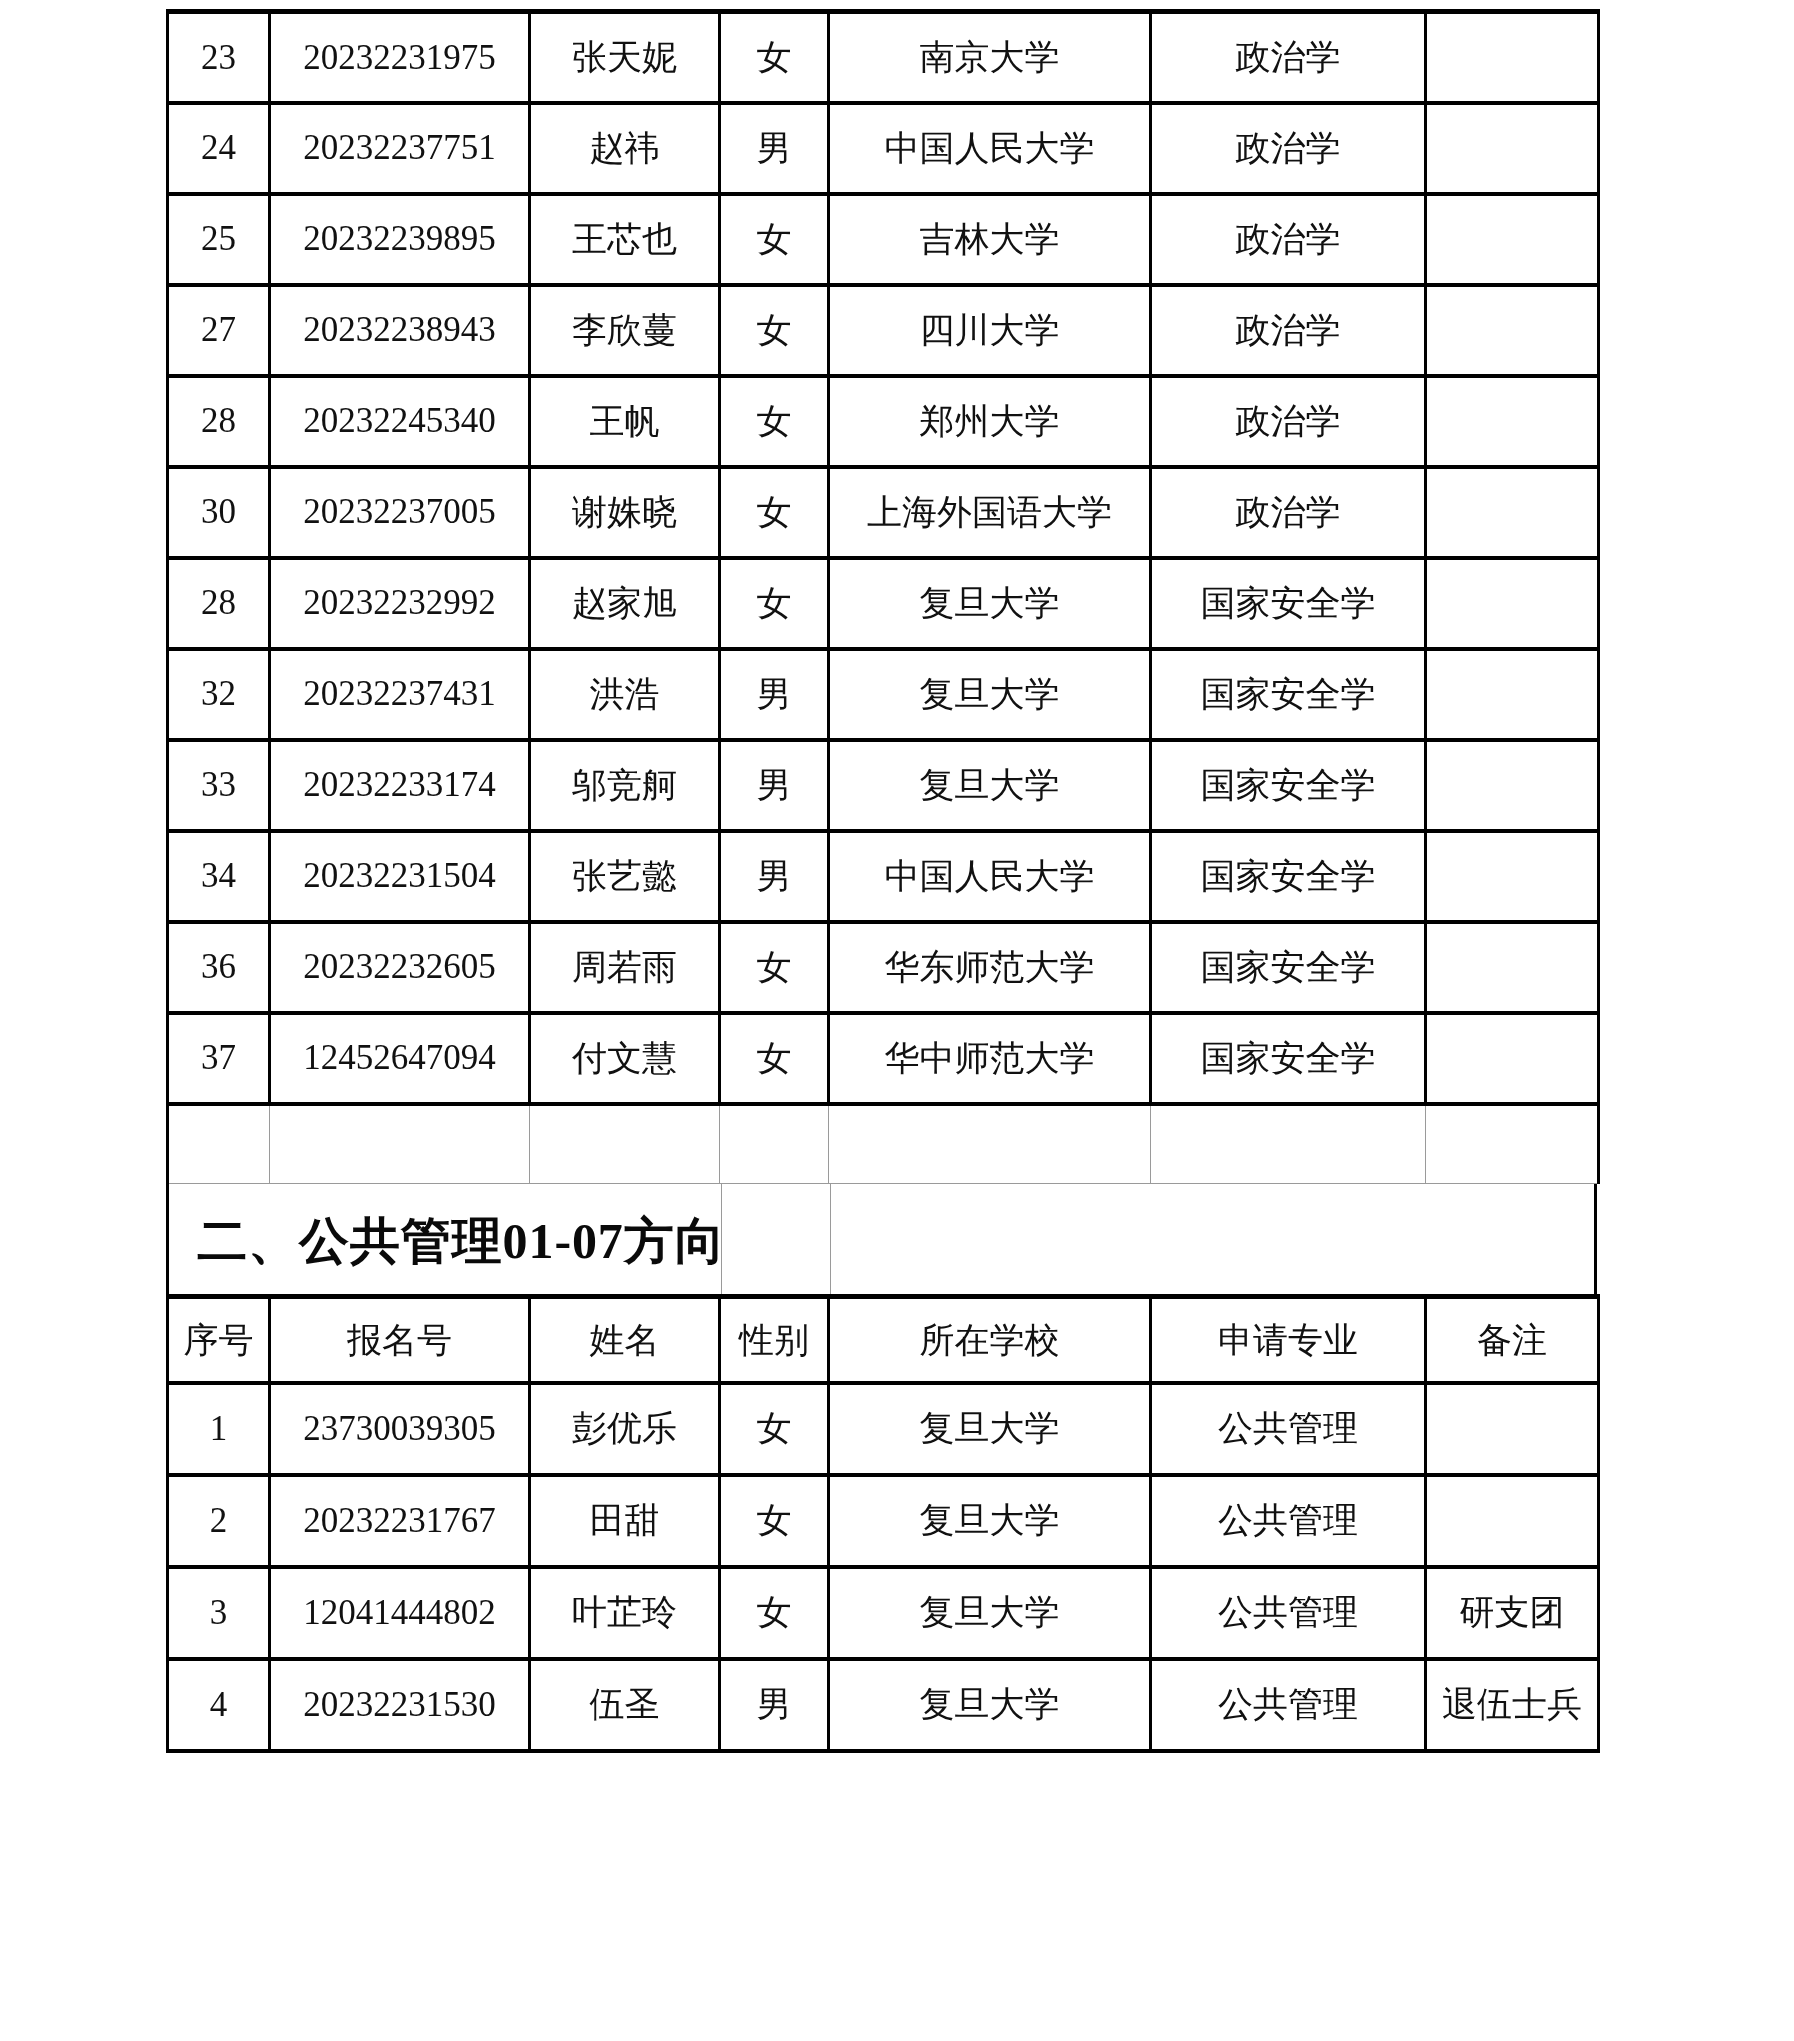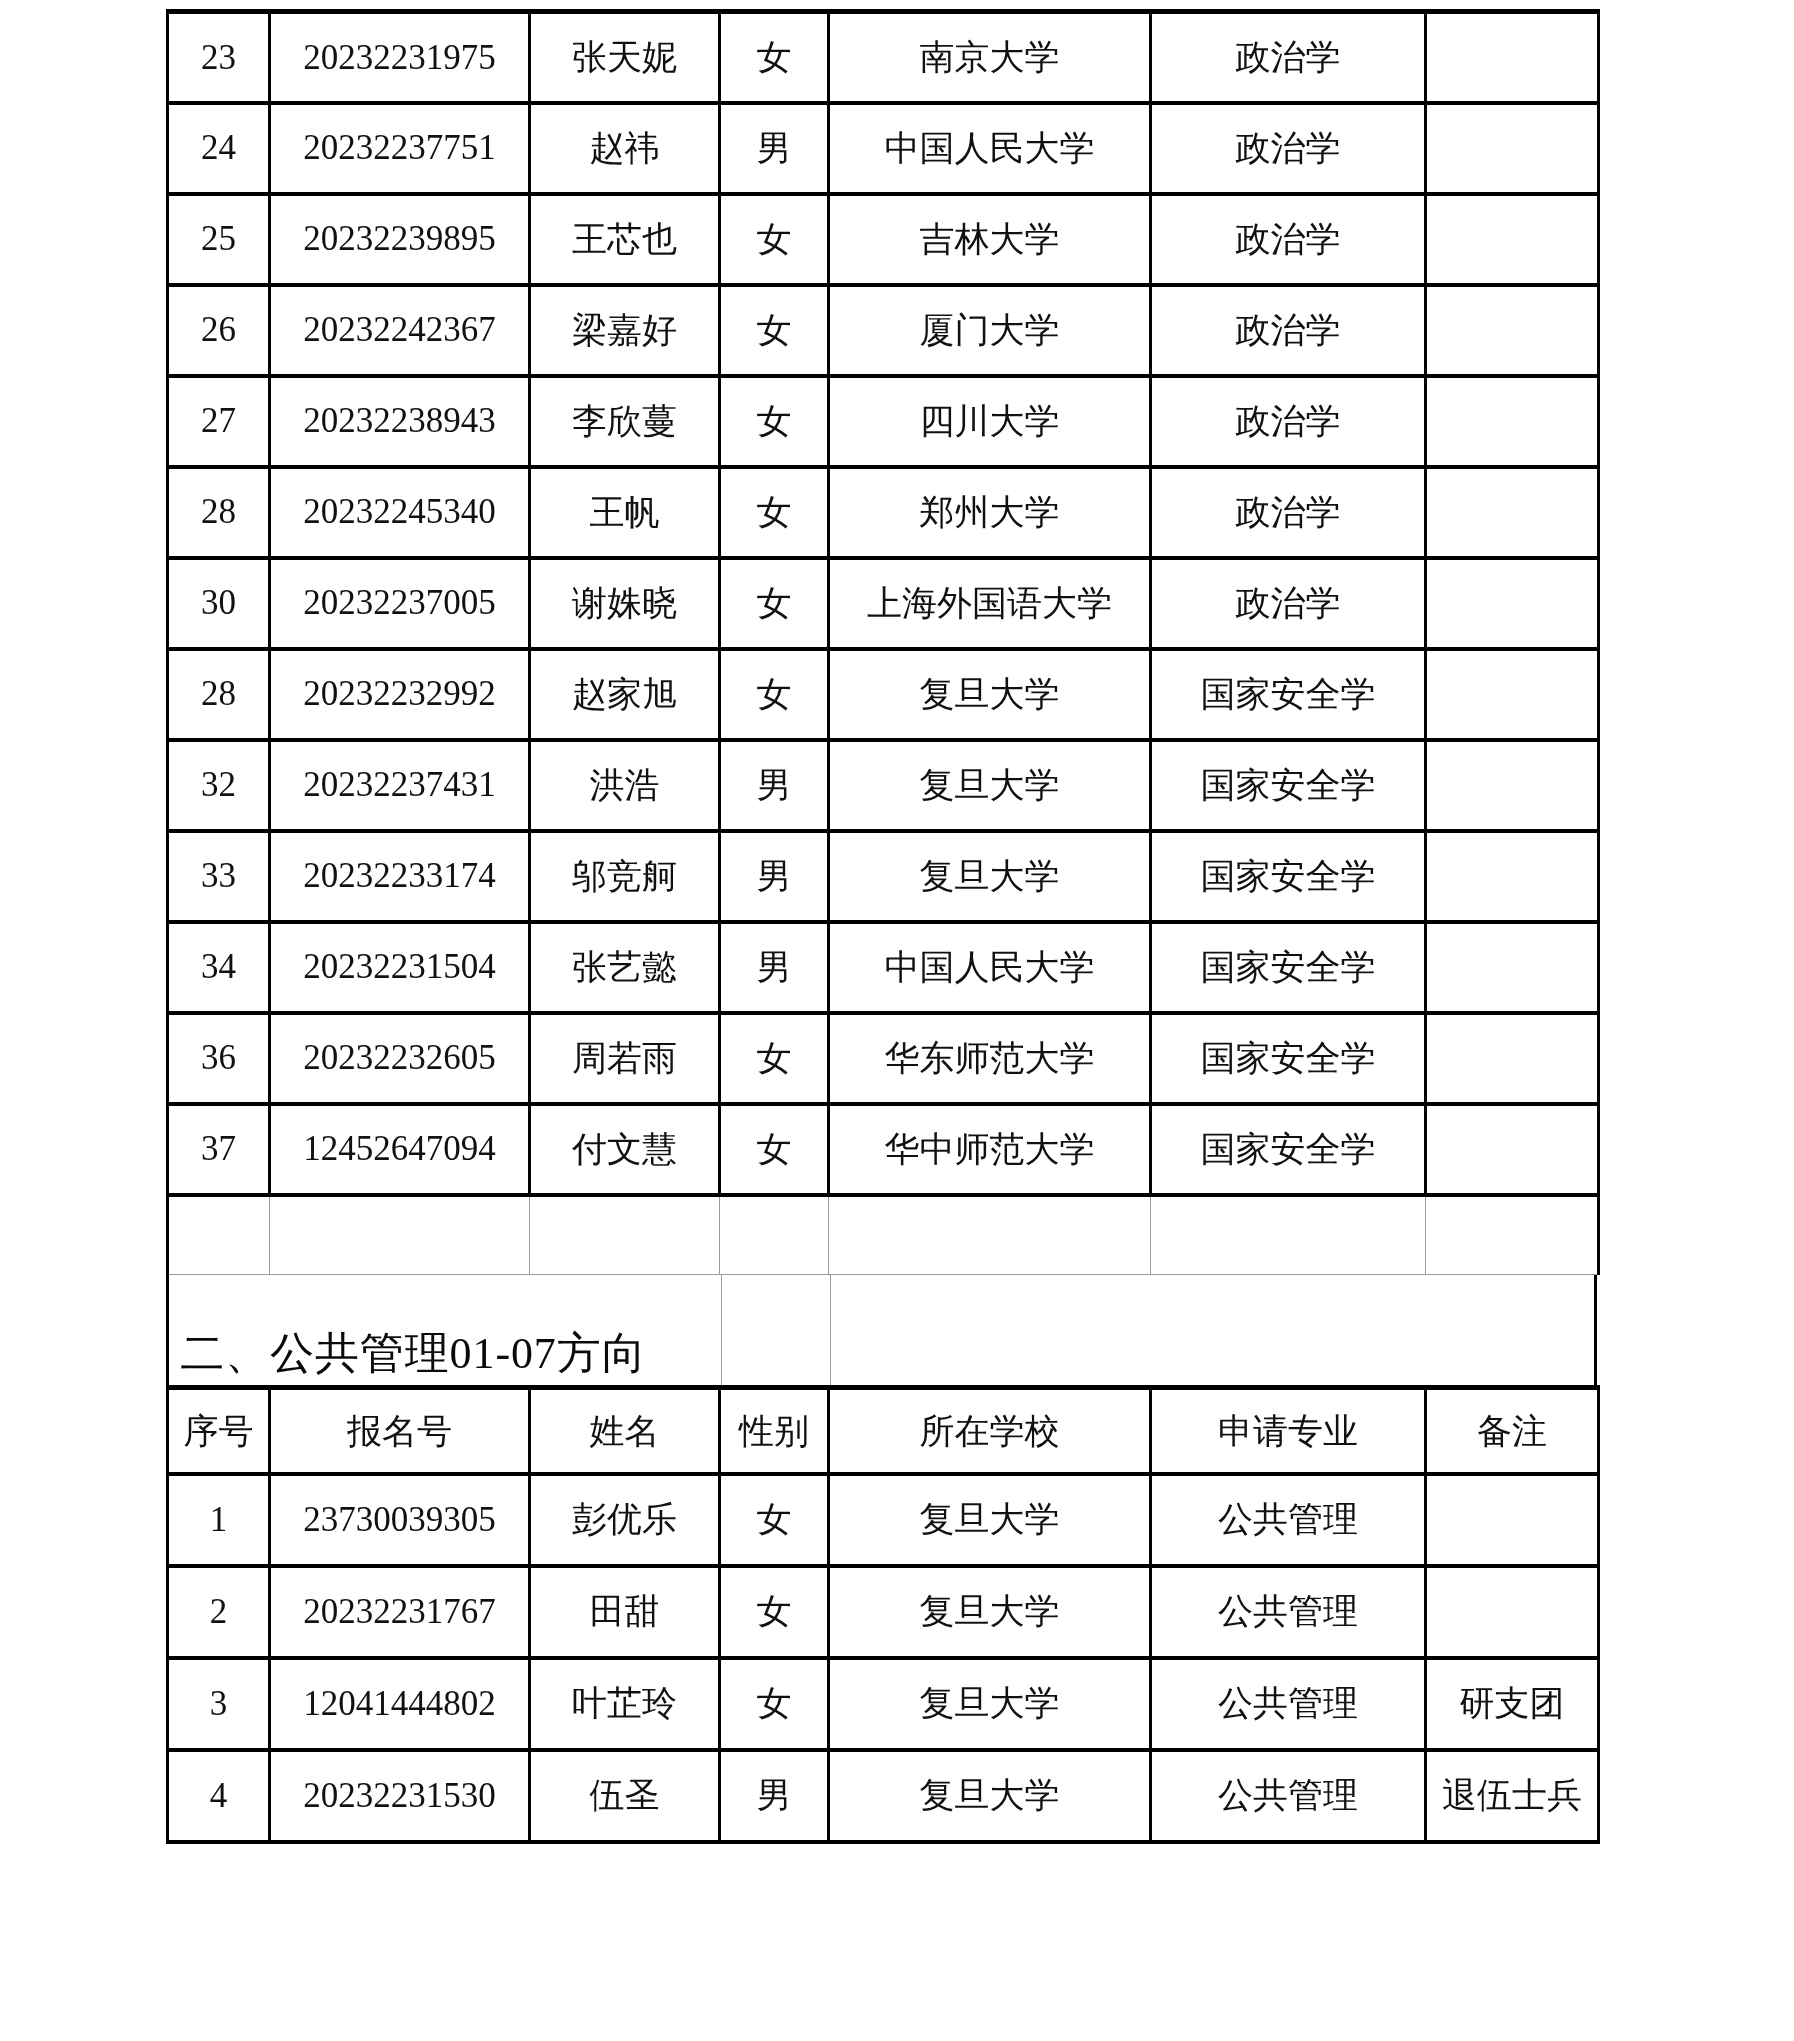--- a/index.html
+++ b/index.html
@@ -58,23 +58,23 @@
     top:0;bottom:0;
     width:0.9px;
     background:#9a9a9a;
   }
   .v1{left:552px;}
   .v2{left:661px;}
   .section-title{
     position:absolute;
     left:11.2px;
     bottom:1.9px;
-    margin:0;
-    font-size:44px;
-    font-weight:normal;
+    margin:17px;
+    font-size:50px;
+    font-weight:bold;
     letter-spacing:0.9px;
     color:#0a0a0a;
     white-space:nowrap;
   }
   .t2 thead tr{height:86px;}
   .t2 thead th{border-top-width:5.6px;}
   .t2 tbody tr{height:92px;}
 </style>
 </head>
 <body>
@@ -110,29 +110,20 @@
             <td>中国人民大学</td>
             <td>政治学</td>
             <td></td>
           </tr>
           <tr>
             <td>25</td>
             <td>20232239895</td>
             <td>王芯也</td>
             <td>女</td>
             <td>吉林大学</td>
-            <td>政治学</td>
-            <td></td>
-          </tr>
-          <tr>
-            <td>26</td>
-            <td>20232242367</td>
-            <td>梁嘉好</td>
-            <td>女</td>
-            <td>厦门大学</td>
             <td>政治学</td>
             <td></td>
           </tr>
           <tr>
             <td>27</td>
             <td>20232238943</td>
             <td>李欣蔓</td>
             <td>女</td>
             <td>四川大学</td>
             <td>政治学</td>

